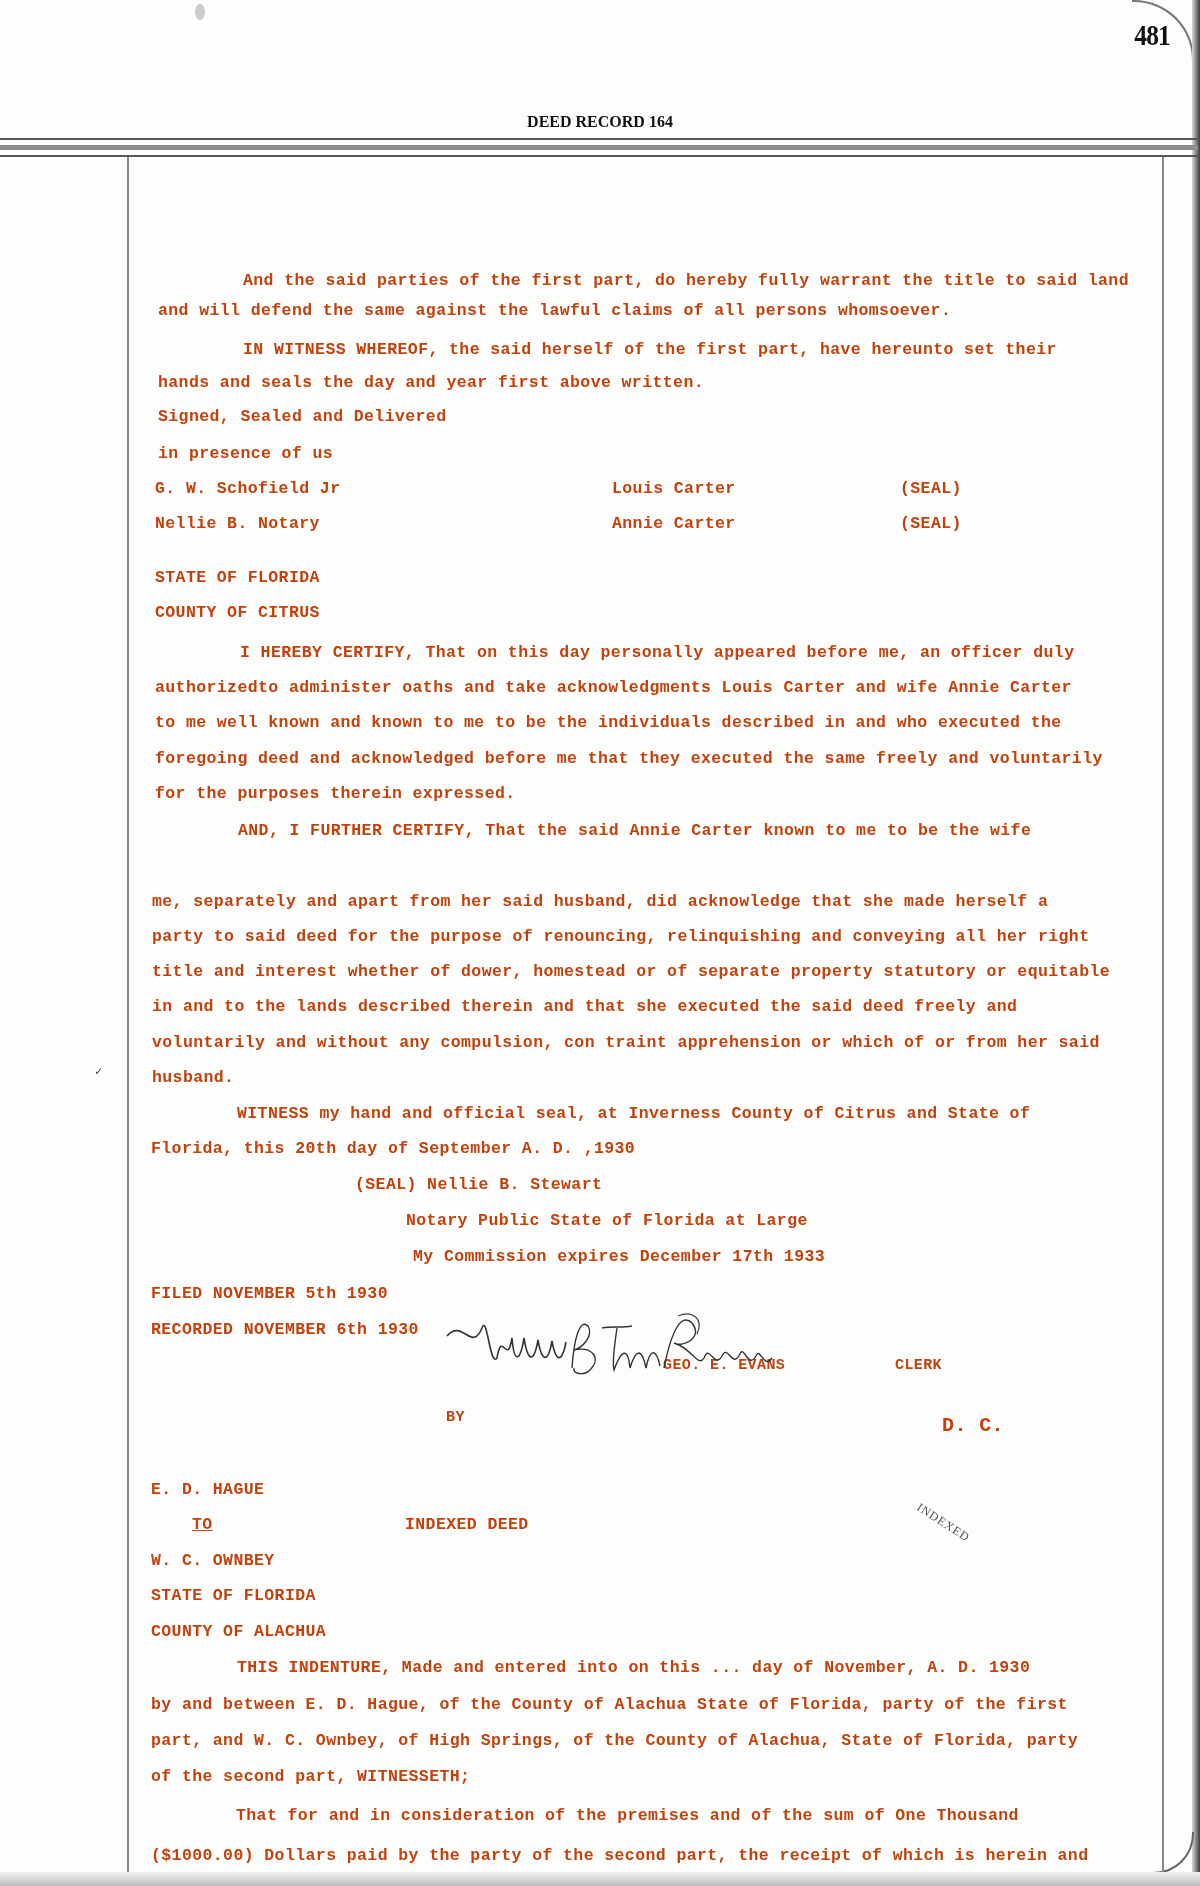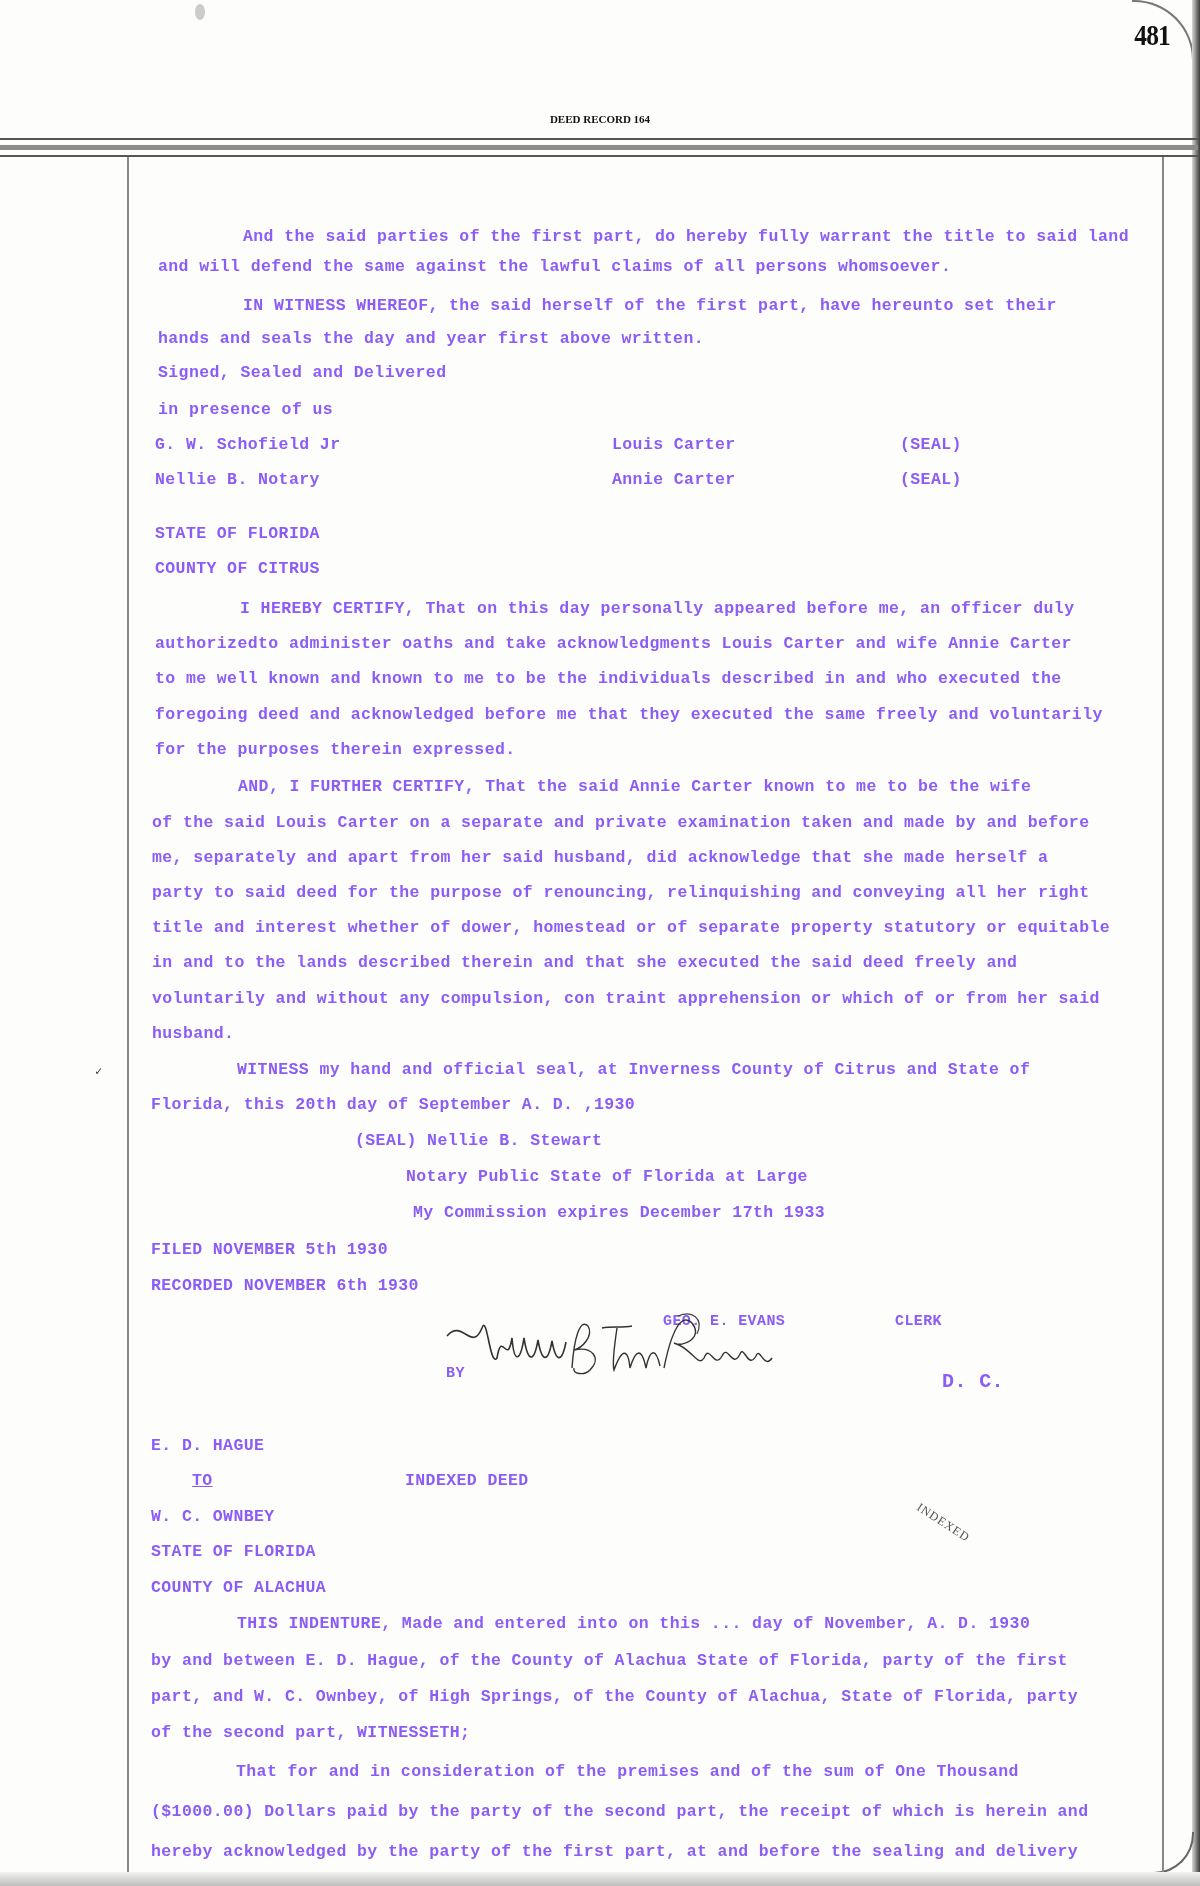--- a/index.html
+++ b/index.html
@@ -33,34 +33,35 @@
   }
   .page-number {
     position: absolute; right: 30px; top: 18px;
     font-family: "Liberation Serif", "DejaVu Serif", serif;
     font-size: 30px; font-weight: bold; color: #111;
     letter-spacing: -1px; transform: scaleX(0.85); transform-origin: right;
   }
   .book-title {
     position: absolute; left: 0; width: 1200px; top: 113px; text-align: center;
     font-family: "Liberation Serif", "DejaVu Serif", serif;
-    font-size: 11px; font-weight: bold; color: #111;
+    font-size: 16px; font-weight: bold; color: #111;
   }
   .rule { position: absolute; left: 0; width: 1198px; }
   .rule-1 { top: 138px; height: 2px; background: #555; }
   .rule-2 { top: 145px; height: 5px; background: #8c8c8c; }
   .rule-3 { top: 155px; height: 2px; background: #555; }
   .vrule { position: absolute; top: 157px; bottom: 14px; width: 2px; background: #888; }
   .vrule-left { left: 127px; }
   .vrule-right { left: 1162px; }
 
   .line {
     position: absolute; white-space: pre;
-    font-size: 16.5px; font-weight: bold; color: #8b5cf6;
+    font-size: 16.5px; font-weight: bold; color: #c2410c;
     letter-spacing: 0.4px;
+    margin-top: 44px;
   }
   .sig {
     position: absolute; left: 442px; top: 1308px; width: 370px; height: 80px;
   }
   .check-mark {
     position: absolute; left: 95px; top: 1064px; font-size: 12px; color: #333;
   }
   .stamp {
     position: absolute; left: 922px; top: 1500px;
     font-family: "Liberation Serif", "DejaVu Serif", serif;
@@ -107,21 +108,20 @@
   <div class="line" style="left:155px; top:524px;">STATE OF FLORIDA</div>
   <div class="line" style="left:155px; top:559px;">COUNTY OF CITRUS</div>
 
   <div class="line" style="left:240px; top:599px;">I HEREBY CERTIFY, That on this day personally appeared before me, an officer duly</div>
   <div class="line" style="left:155px; top:634px;">authorizedto administer oaths and take acknowledgments Louis Carter and wife Annie Carter</div>
   <div class="line" style="left:155px; top:669px;">to me well known and known to me to be the individuals described in and who executed the</div>
   <div class="line" style="left:155px; top:705px;">foregoing deed and acknowledged before me that they executed the same freely and voluntarily</div>
   <div class="line" style="left:155px; top:740px;">for the purposes therein expressed.</div>
 
   <div class="line" style="left:238px; top:777px;">AND, I FURTHER CERTIFY, That the said Annie Carter known to me to be the wife</div>
-  <div class="line" style="left:152px; top:813px;">of the said Louis Carter on a separate and private examination taken and made by and before</div>
   <div class="line" style="left:152px; top:848px;">me, separately and apart from her said husband, did acknowledge that she made herself a</div>
   <div class="line" style="left:152px; top:883px;">party to said deed for the purpose of renouncing, relinquishing and conveying all her right</div>
   <div class="line" style="left:152px; top:918px;">title and interest whether of dower, homestead or of separate property statutory or equitable</div>
   <div class="line" style="left:152px; top:953px;">in and to the lands described therein and that she executed the said deed freely and</div>
   <div class="line" style="left:152px; top:989px;">voluntarily and without any compulsion, con traint apprehension or which of or from her said</div>
   <div class="line" style="left:152px; top:1024px;">husband.</div>
 
   <div class="line" style="left:237px; top:1060px;">WITNESS my hand and official seal, at Inverness County of Citrus and State of</div>
   <div class="line" style="left:151px; top:1095px;">Florida, this 20th day of September A. D. ,1930</div>
 

